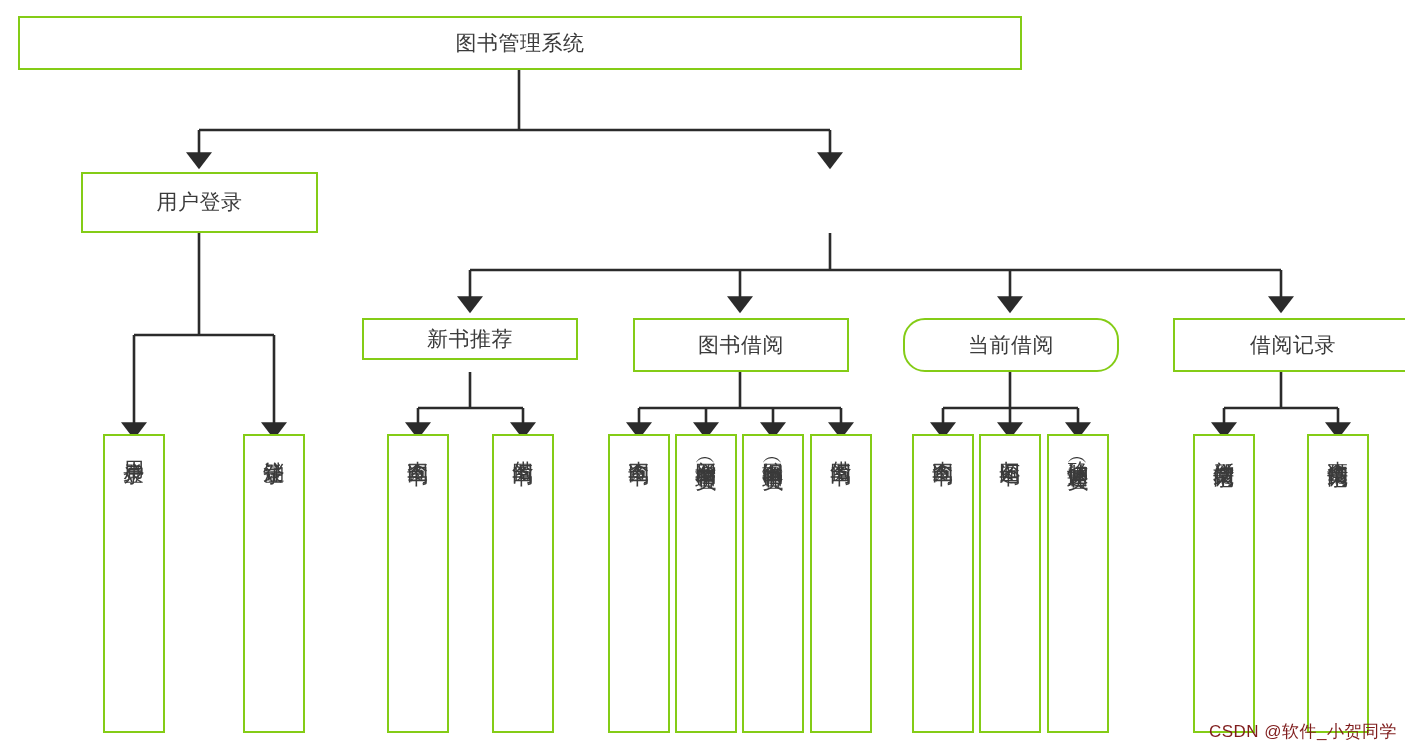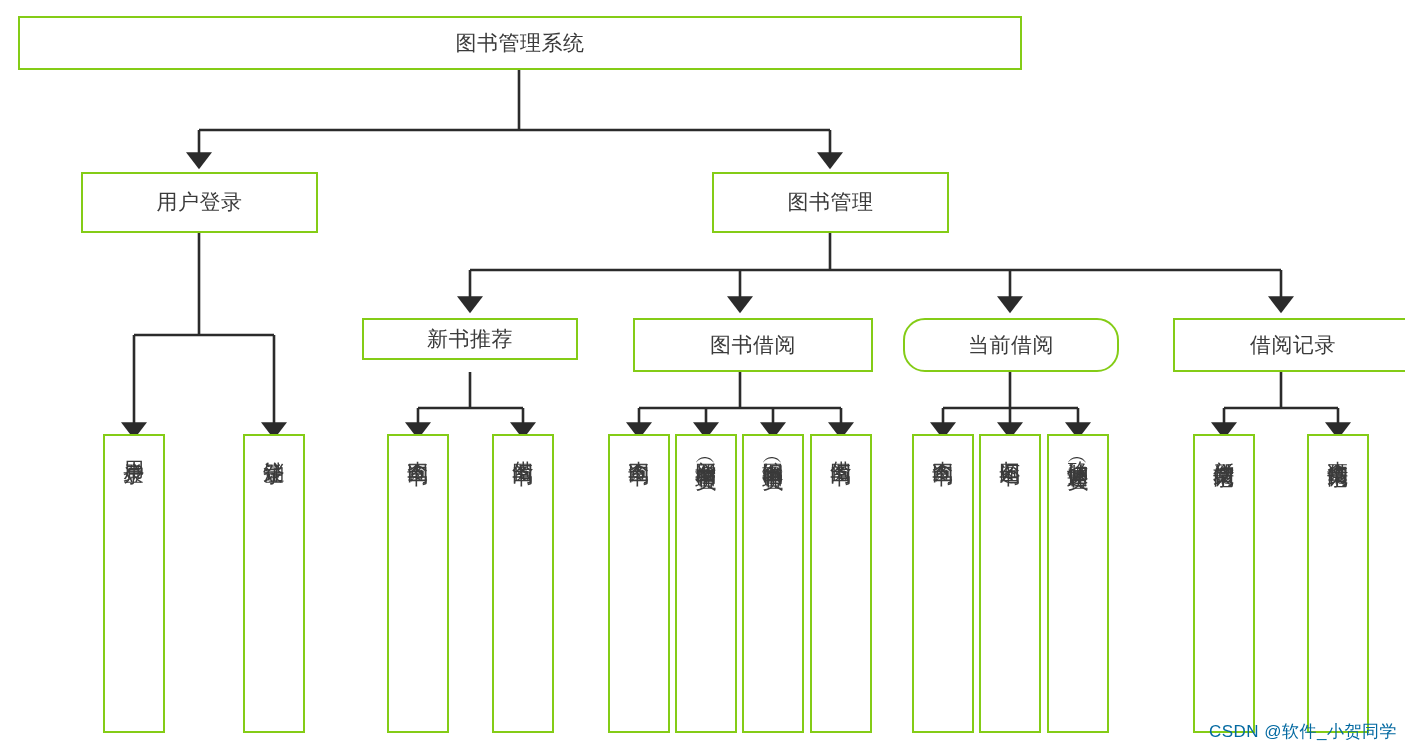--- a/index.html
+++ b/index.html
@@ -56,21 +56,21 @@
     line-height: 1.12;
     letter-spacing: 1.5px;
     white-space: normal;
     max-height: 100%;
   }
   #watermark {
     position: absolute;
     right: 8px;
     bottom: 4px;
     font-size: 17px;
-    color: #0369a1;
+    color: #7f1d1d;
     white-space: nowrap;
     letter-spacing: 0.5px;
   }
 </style>
 </head>
 <body>
 
 <div id="canvas">
 
   <svg class="edges" viewBox="0 0 1405 747">
@@ -123,28 +123,25 @@
     </g>
   </svg>
 
   <div class="node horiz" style="left:18px; top:16px; width:1004px; height:54px;">
     <span class="node-label">图书管理系统</span>
   </div>
 
   <div class="node horiz" style="left:81px; top:172px; width:237px; height:61px;">
     <span class="node-label">用户登录</span>
   </div>
-  <div class="node horiz" style="left:712px; top:172px; width:237px; height:61px;">
-    <span class="node-label">图书管理</span>
-  </div>
 
   <div class="node horiz" style="left:362px; top:318px; width:216px; height:42px;">
     <span class="node-label">新书推荐</span>
   </div>
-  <div class="node horiz" style="left:633px; top:318px; width:240px; height:54px;align-items:center;">
+  <div class="node horiz" style="left:633px; top:318px; width:216px; height:54px;align-items:center;">
     <span class="node-label">图书借阅</span>
   </div>
   <div class="node horiz" style="left:903px; top:318px; width:216px; height:54px;border-radius:22px;">
     <span class="node-label">当前借阅</span>
   </div>
   <div class="node horiz" style="left:1173px; top:318px; width:240px; height:54px;font-family:Liberation Serif, serif;">
     <span class="node-label">借阅记录</span>
   </div>
 
   <div class="node vert" style="left:103px; top:434px; width:62px; height:299px;">

